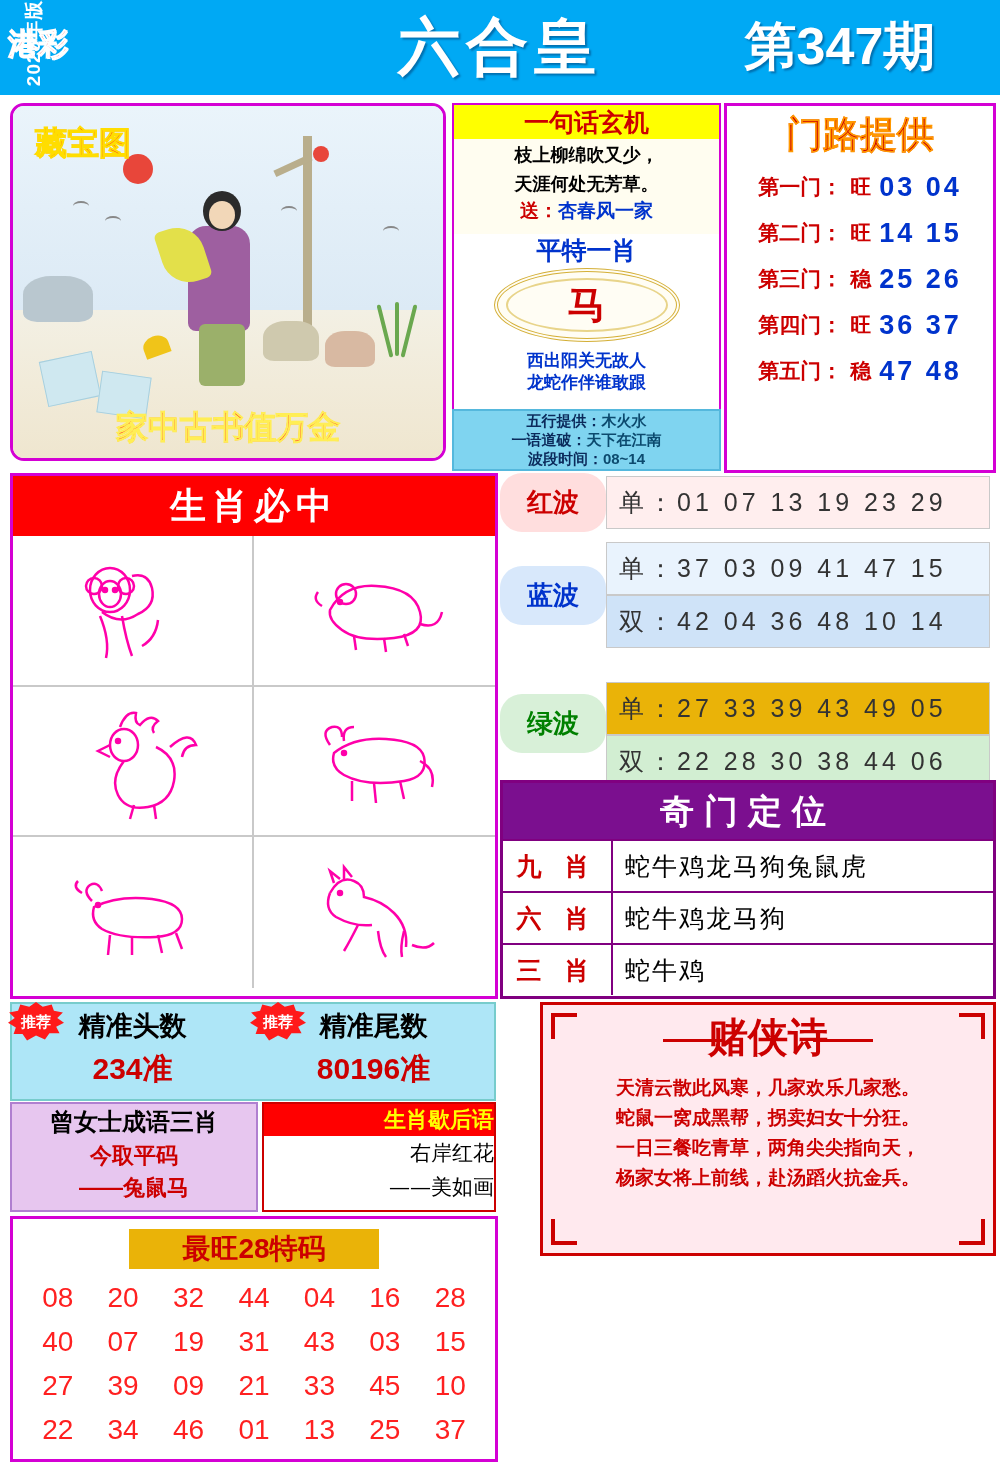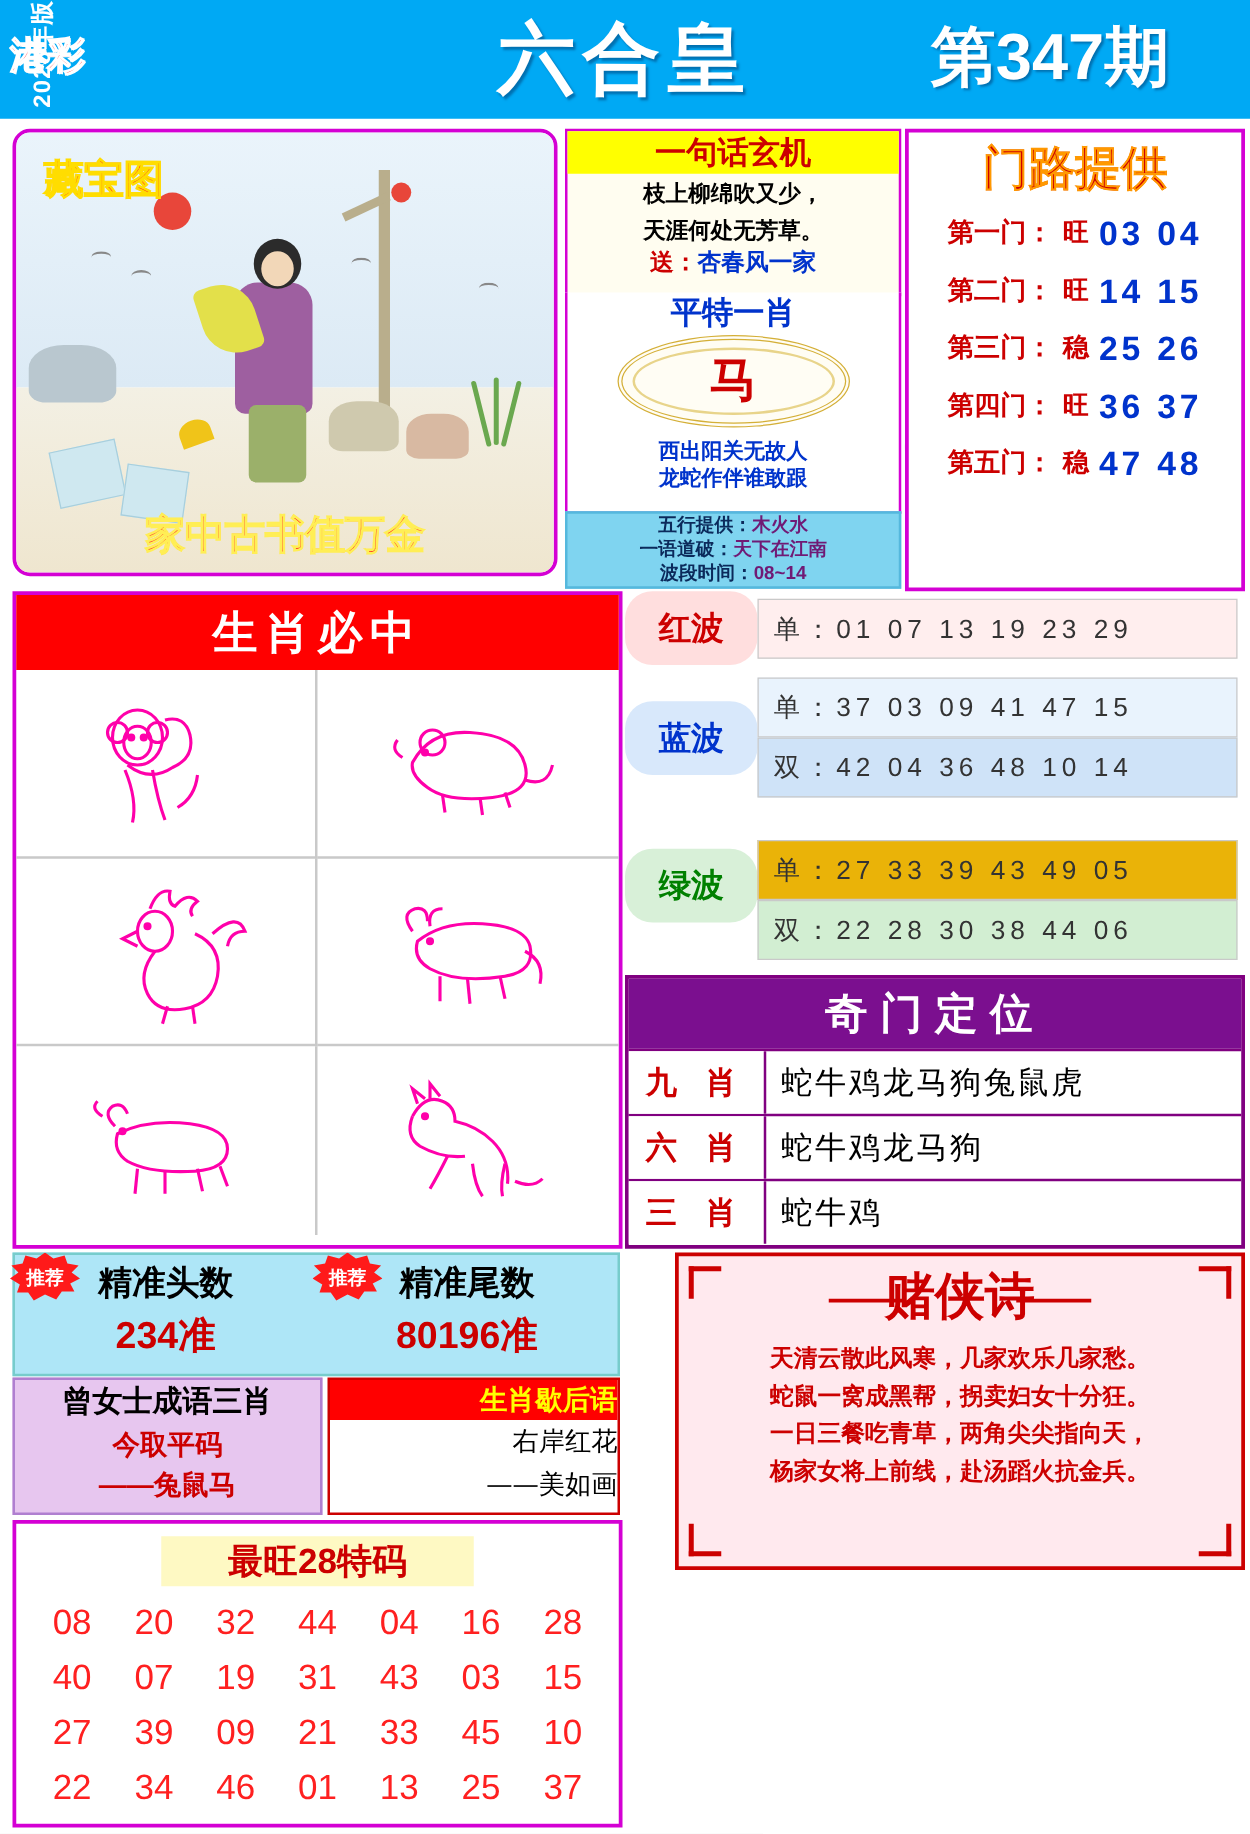--- a/index.html
+++ b/index.html
@@ -67,21 +67,21 @@
   .pt-oval{margin:2px auto 0;width:178px;height:66px;border-radius:50%;
     border:4px double #d4af37;background:#fffdf4;position:relative;}
   .pt-oval-in{position:absolute;left:8px;top:6px;right:8px;bottom:6px;border:2px solid #e8d48a;border-radius:50%;}
   .pt-char{position:absolute;left:0;top:0;width:100%;height:100%;line-height:66px;text-align:center;
     font-size:38px;font-weight:bold;color:#cc0000;}
   .pt-l{text-align:center;font-size:17px;font-weight:bold;color:#0033cc;line-height:22px;}
 
   
   .blueinfo{position:absolute;left:452px;top:409px;width:265px;height:58px;background:#7fd4f0;border:2px solid #55b8dd;}
   .bi-row{font-size:15px;color:#0b2a5b;font-weight:bold;text-align:center;line-height:19px;}
-  .bi-row .v{color:#701a75;}
+  .bi-row .v{color:#0c4a6e;}
 
   
   .menlu{position:absolute;left:724px;top:103px;width:266px;height:364px;background:#fff;border:3px solid #d400d4;}
   .ml-title{text-align:center;font-size:37px;font-weight:bold;color:#cc0000;line-height:58px;
     -webkit-text-stroke:0.5px #ff9900;}
   .ml-row{display:flex;align-items:center;justify-content:center;gap:8px;line-height:46px;}
   .ml-lab{font-size:21px;font-weight:bold;color:#cc0000;}
   .ml-flag{font-size:21px;font-weight:bold;color:#cc0000;}
   .ml-nums{font-size:27px;font-weight:bold;color:#0033cc;letter-spacing:3px;}
 
@@ -92,21 +92,21 @@
   .sx-cell{border-right:2px solid #c9c9c9;border-bottom:2px solid #c9c9c9;display:flex;align-items:center;justify-content:center;}
   .sx-cell:nth-child(2n){border-right:none;}
   .sx-cell:nth-child(n+5){border-bottom:none;}
   .sx-cell svg{width:150px;height:120px;}
 
   
   .waves{position:absolute;left:500px;top:473px;width:490px;height:296px;}
   .wv{display:flex;align-items:center;margin-bottom:10px;}
   .wv-lab{width:106px;text-align:center;font-size:26px;font-weight:bold;padding:12px 0;border-radius:22px;}
   .wv-rows{flex:1;}
-  .wv-row{font-size:21px;color:#333;padding:9px 12px;letter-spacing:4px;border:1px solid #c9c9c9;}
+  .wv-row{font-size:25px;color:#333;padding:9px 12px;letter-spacing:4px;border:1px solid #c9c9c9;}
   .red .wv-lab{color:#cc0000;background:#ffdede;}
   .red .wv-row:nth-child(1){background:#ffeeee;}
   .red .wv-row:nth-child(2){background:#ffd9d9;}
   .blue .wv-lab{color:#0033cc;background:#d8e8fb;}
   .blue .wv-row:nth-child(1){background:#e9f3fd;}
   .blue .wv-row:nth-child(2){background:#cfe3f8;}
   .green .wv-lab{color:#008000;background:#d8f0d8;}
   .green .wv-row:nth-child(1){background:#eab308;margin-top:24px;}
   .green .wv-row:nth-child(2){background:#d2eed2;}
 
@@ -134,21 +134,21 @@
   .idiom{position:absolute;left:10px;top:1102px;width:244px;height:106px;background:#e7c6ef;border:2px solid #b07fd0;text-align:center;}
   .id-t{font-size:24px;font-weight:bold;color:#000;line-height:36px;}
   .id-l1{font-size:22px;font-weight:bold;color:#cc0000;line-height:32px;}
   .id-l2{font-size:22px;font-weight:bold;color:#cc0000;line-height:32px;}
   .xhy{position:absolute;left:262px;top:1102px;width:230px;height:106px;background:#fff;border:2px solid #cc0000;text-align:right;}
   .xhy-t{background:#ff0000;color:#ffff00;font-size:22px;font-weight:bold;line-height:32px;}
   .xhy-l{font-size:21px;color:#000;line-height:34px;font-family:"DejaVu Serif",serif;}
 
   
   .tema{position:absolute;left:10px;top:1216px;width:482px;height:240px;background:#fff;border:3px solid #d400d4;}
-  .tm-head{margin:10px auto 0;width:250px;background:#fef9c3;color:#cc0000;font-size:28px;font-weight:bold;text-align:center;line-height:40px;}
+  .tm-head{margin:10px auto 0;width:250px;background:#eab308;color:#cc0000;font-size:28px;font-weight:bold;text-align:center;line-height:40px;}
   .tm-grid{display:grid;grid-template-columns:repeat(7,1fr);row-gap:6px;margin-top:10px;padding:0 12px;}
   .tm-n{font-size:28px;color:#ff2020;text-align:center;line-height:38px;font-weight:500;}
 
   
   .duxia{position:absolute;left:540px;top:1002px;width:450px;height:248px;background:#ffe9ee;border:3px solid #cc0000;}
   .dx-title{text-align:center;font-size:40px;font-weight:bold;color:#cc0000;line-height:52px;margin-top:6px;}
   .dx-deco{position:absolute;width:22px;height:22px;border:4px solid #cc0000;}
   .dx-deco.tl{left:8px;top:8px;border-right:none;border-bottom:none;}
   .dx-deco.tr{right:8px;top:8px;border-left:none;border-bottom:none;}
   .dx-deco.bl{left:8px;bottom:8px;border-right:none;border-top:none;}

